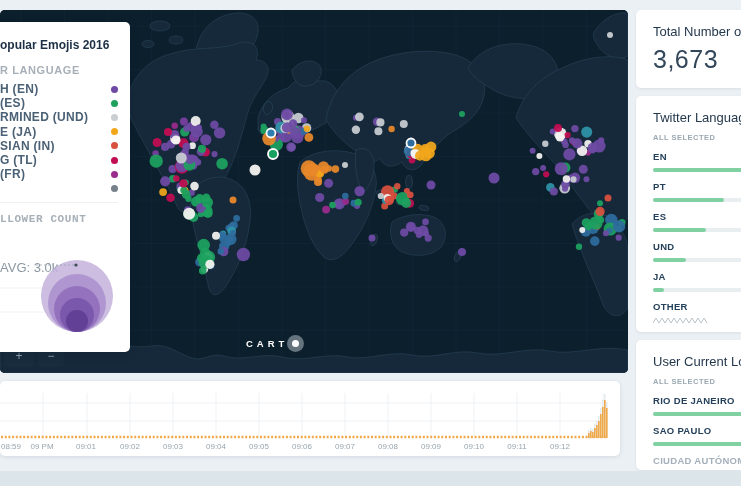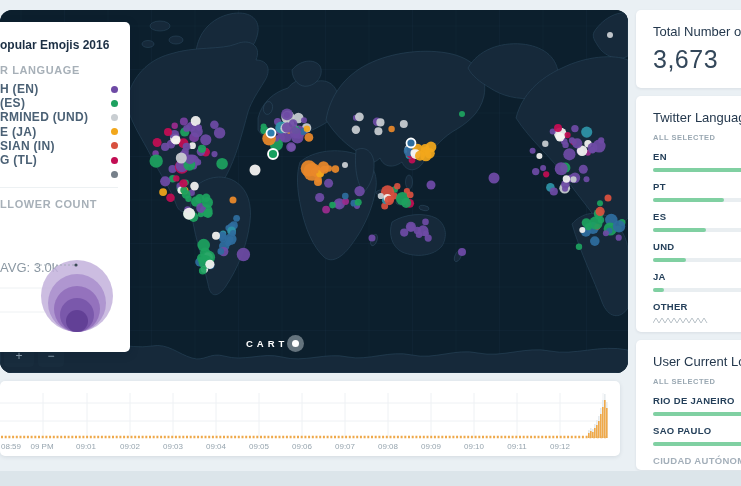--- a/index.html
+++ b/index.html
@@ -5,21 +5,21 @@
   * { box-sizing: border-box; margin: 0; padding: 0; }
   html,body { width:741px; height:486px; overflow:hidden; }
   body {
     position:relative;
     font-family:"Liberation Sans", sans-serif;
     background:#eaf0f4;
   }
   
   .map-panel {
     position:absolute; left:0; top:10px; width:628px; height:363px;
-    border-radius:12px; overflow:hidden; background:#0c1f2d;
+    border-radius:5px; overflow:hidden; background:#0c1f2d;
   }
   .map-panel svg { display:block; }
   .carto-logo {
     position:absolute; left:246px; top:325px; display:flex; align-items:center;
     pointer-events:none;
   }
   .carto-logo .logo-text {
     color:#ffffff; font-size:9.5px; font-weight:bold; letter-spacing:4px;
   }
   .logo-o {
@@ -48,21 +48,21 @@
     font-size:11px; font-weight:bold; letter-spacing:0.6px;
     color:#a7b0b8; margin-bottom:6px;
   }
   .lg-row {
     display:flex; align-items:center; justify-content:space-between;
     height:14.2px; padding-right:12px;
   }
   .lg-label { font-size:12px; font-weight:bold; letter-spacing:0.3px; color:#4b6175; white-space:nowrap; }
   .lg-dot { width:7px; height:7px; border-radius:50%; flex:0 0 auto; }
   .legend-sep { border:none; border-top:1px solid #edf1f3; margin:6px 12px 6px 0; }
-  .follower-header { margin-top:10px; }
+  .follower-header { margin-top:10px;font-family:Liberation Mono, monospace; }
   .avg-label {
     position:absolute; left:10px; top:238px; font-size:13px; color:#8b98a3;
   }
   .size-svg { position:absolute; left:0; top:228px; }
   
   .chart-panel {
     position:absolute; left:0; top:381px; width:620px; height:75px;
     background:#ffffff; border-radius:5px; z-index:1;
     box-shadow:0 1px 4px rgba(10,30,50,0.10); overflow:hidden;
   }
@@ -470,20 +470,24 @@
       </div>
       <div class="lg-row">
         <span class="lg-label">SIAN (IN)</span>
         <span class="lg-dot" style="background: rgb(216, 80, 62);"></span>
       </div>
       <div class="lg-row">
         <span class="lg-label">G (TL)</span>
         <span class="lg-dot" style="background: rgb(194, 13, 83);"></span>
       </div>
       <div class="lg-row">
+        <span class="lg-label">(FR)</span>
+        <span class="lg-dot" style="background: rgb(156, 43, 142);"></span>
+      </div>
+      <div class="lg-row">
         <span class="lg-label"></span>
         <span class="lg-dot" style="background: rgb(118, 128, 138);"></span>
       </div>
     </div>
   <hr class="legend-sep">
   <div class="legend-sec-header follower-header">LLOWER COUNT</div>
   <div class="avg-label">AVG: 3.0k</div>
   <svg class="size-svg" id="size-legend" width="140" height="96">
       <line x1="0" y1="38" x2="87" y2="38" stroke="#eef1f3" stroke-width="1"></line>
       <line x1="0" y1="62" x2="87" y2="62" stroke="#eef1f3" stroke-width="1"></line>

